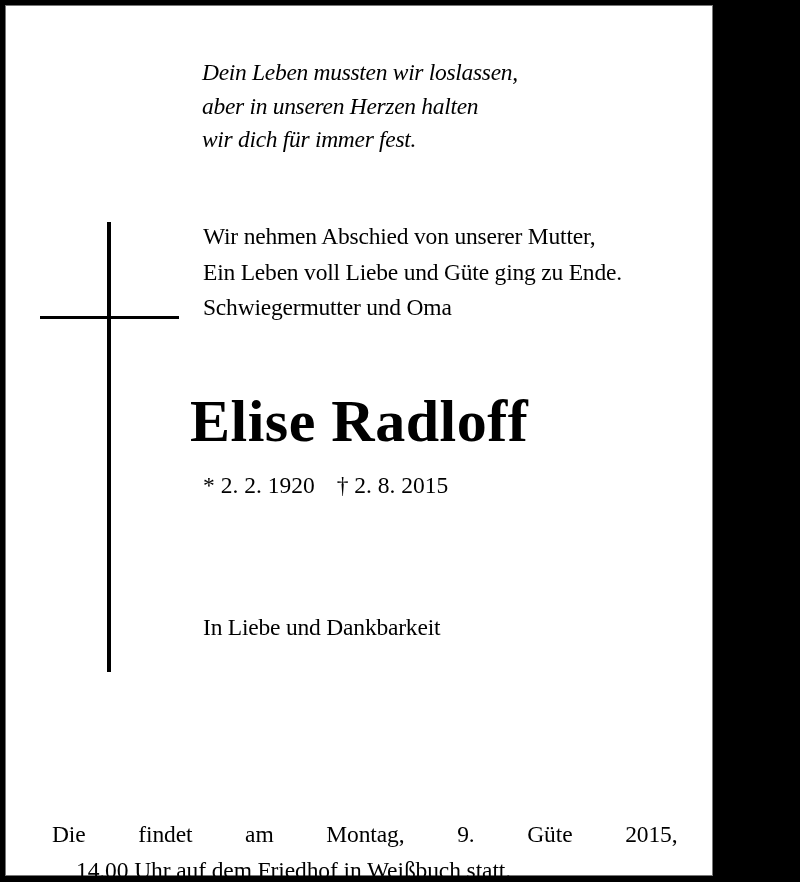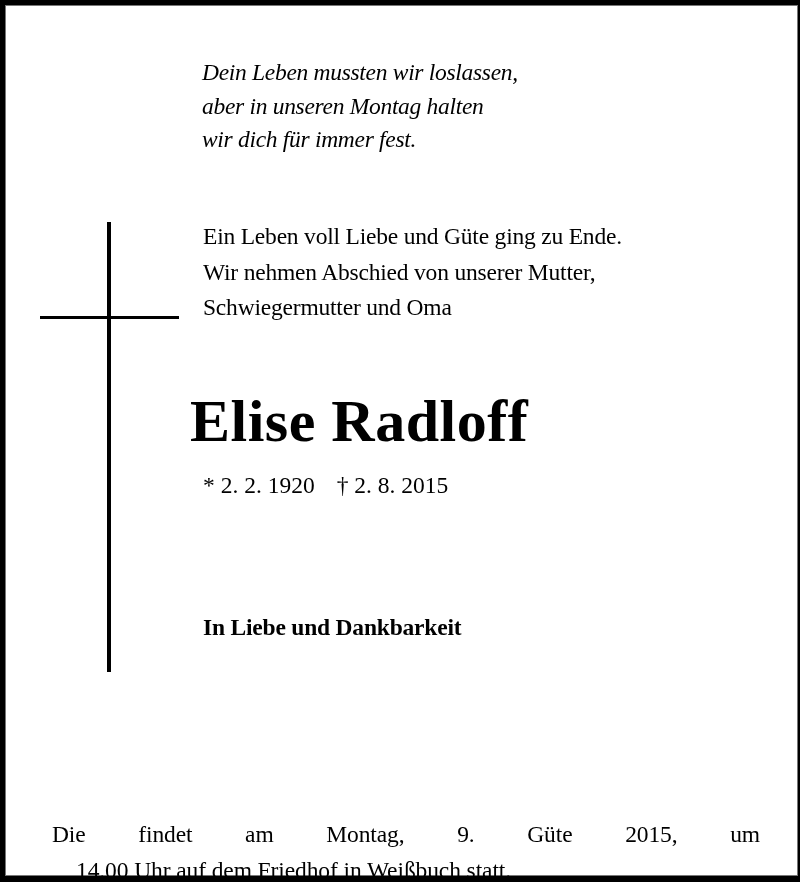--- a/index.html
+++ b/index.html
@@ -7,21 +7,21 @@
       width: 800px; height: 882px;
       background: #000000;
       position: relative;
       overflow: hidden;
       font-family: "Liberation Serif", "DejaVu Serif", serif;
       color: #000;
     }
     .card {
       position: absolute;
       left: 5px; top: 5px;
-      width: 793px; height: 871px;
+      width: 708px; height: 871px;
       background: #ffffff;
       border: 1px solid #777;
       box-sizing: border-box;
     }
     .cross-v {
       position: absolute;
       left: 101px; top: 216px;
       width: 4px; height: 450px;
       background: #000;
     }
@@ -63,21 +63,20 @@
       line-height: 32px;
       white-space: nowrap;
     }
     .dates .gap { display: inline-block; width: 22px; }
     .thanks {
       position: absolute;
       left: 197px; top: 603px;
       font-size: 23.5px;
       line-height: 36px;
       letter-spacing: -0.2px;
-      font-weight: bold;
     }
     .funeral {
       position: absolute;
       left: 46px; top: 766px;
       width: 708px;
       font-size: 23.5px;
       line-height: 36px;
       letter-spacing: -0.1px;
     }
     .funeral .line1 {
@@ -93,27 +92,27 @@
 
 <div class="card">
 
   <div class="cross">
     <div class="cross-v"></div>
     <div class="cross-h"></div>
   </div>
 
   <div class="quote">
     <div>Dein Leben mussten wir loslassen,</div>
-    <div>aber in unseren Montag halten</div>
+    <div>aber in unseren Herzen halten</div>
     <div>wir dich für immer fest.</div>
   </div>
 
   <div class="intro">
+    <div>Wir nehmen Abschied von unserer Mutter,</div>
     <div>Ein Leben voll Liebe und Güte ging zu Ende.</div>
-    <div>Wir nehmen Abschied von unserer Mutter,</div>
     <div>Schwiegermutter und Oma</div>
   </div>
 
   <div class="name">Elise Radloff</div>
 
   <div class="dates">
     <span>* 2. 2. 1920</span><span class="gap"></span><span>† 2. 8. 2015</span>
   </div>
 
   <div class="thanks">

